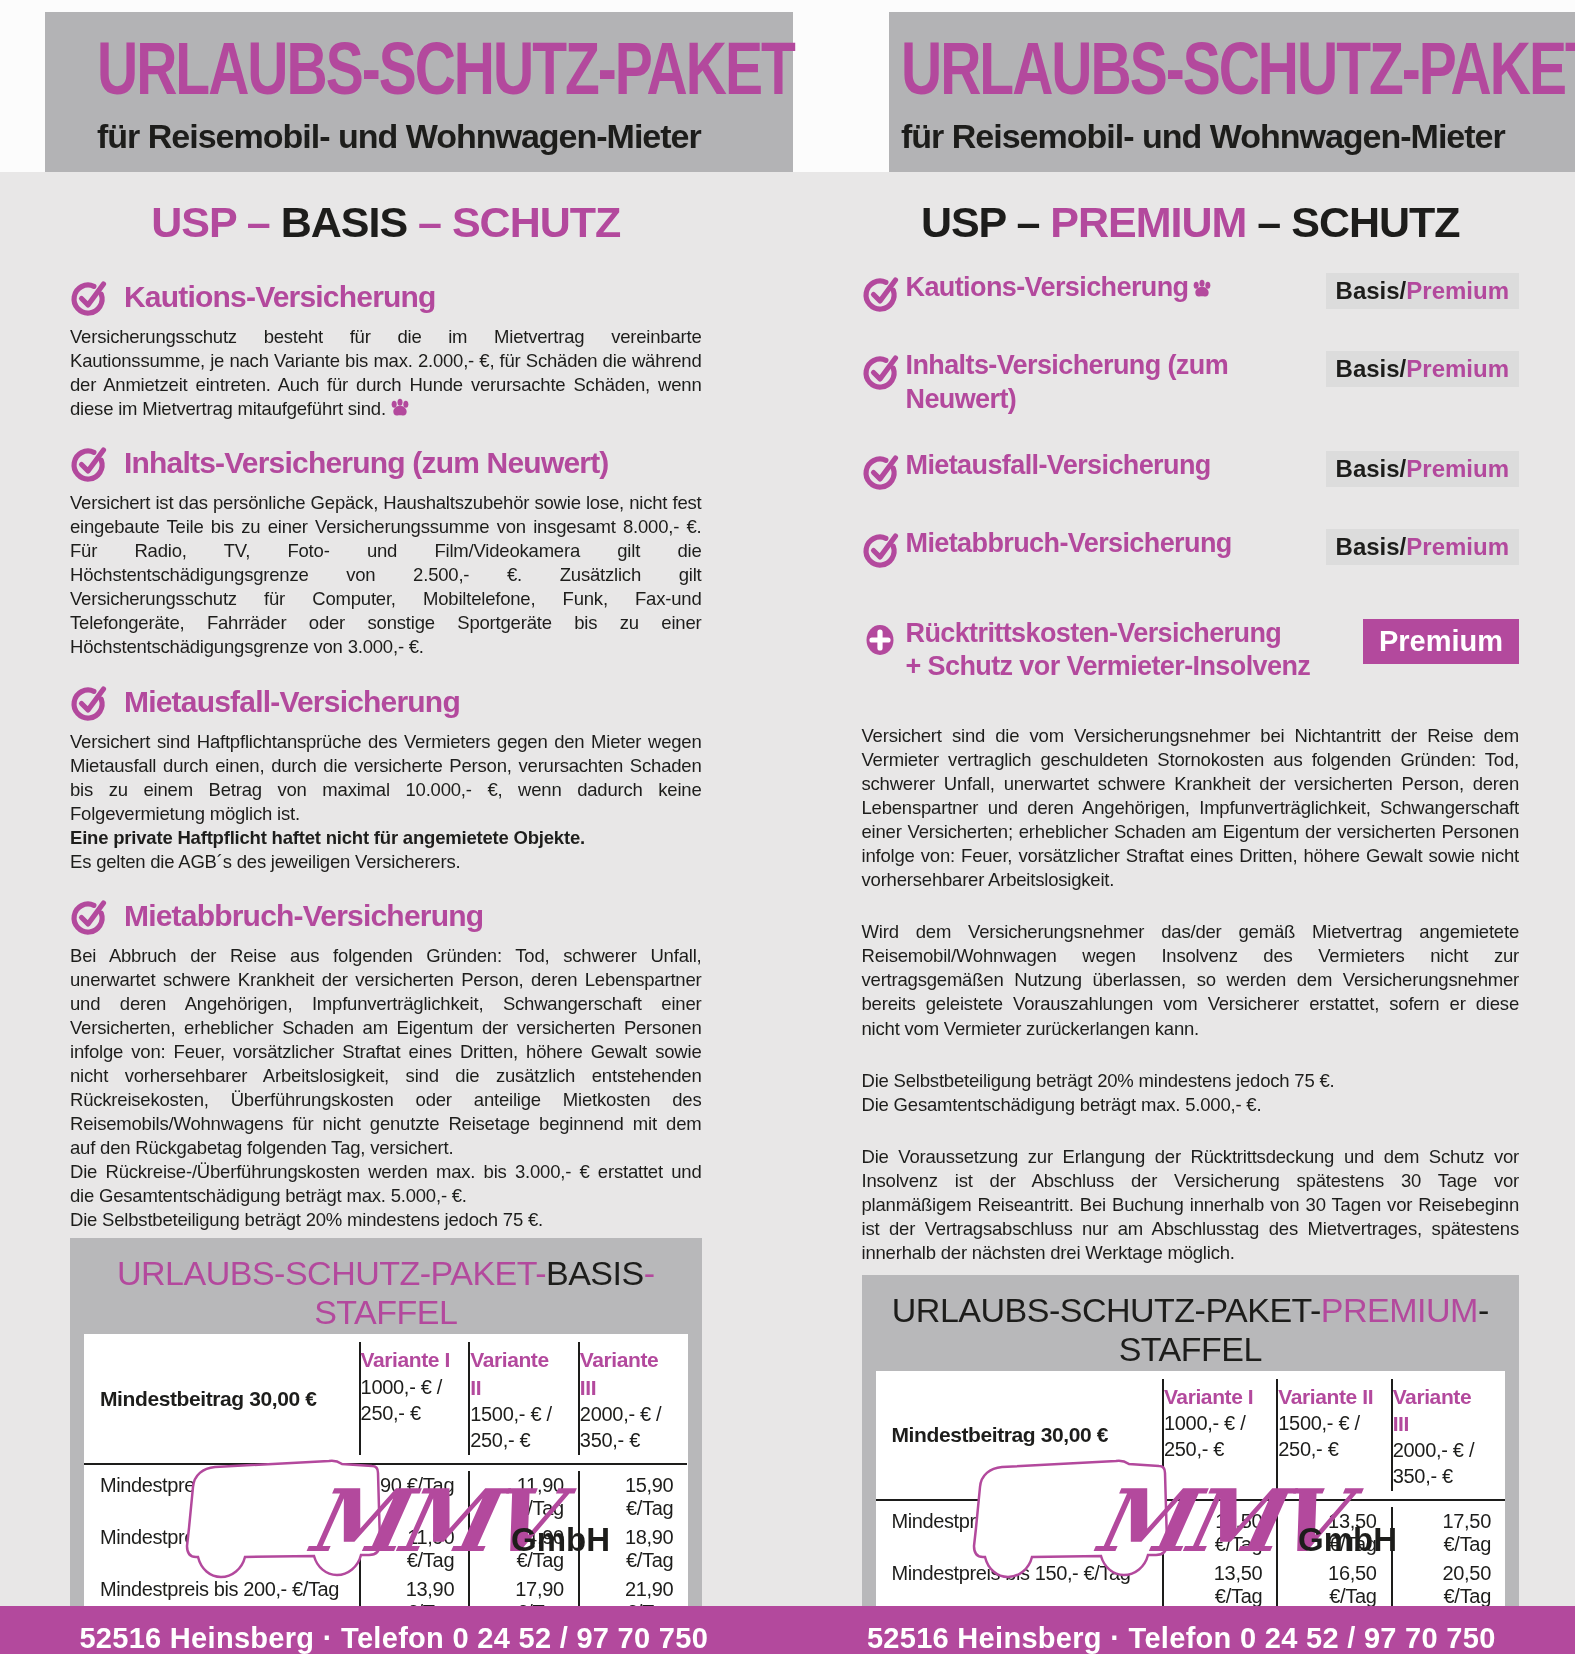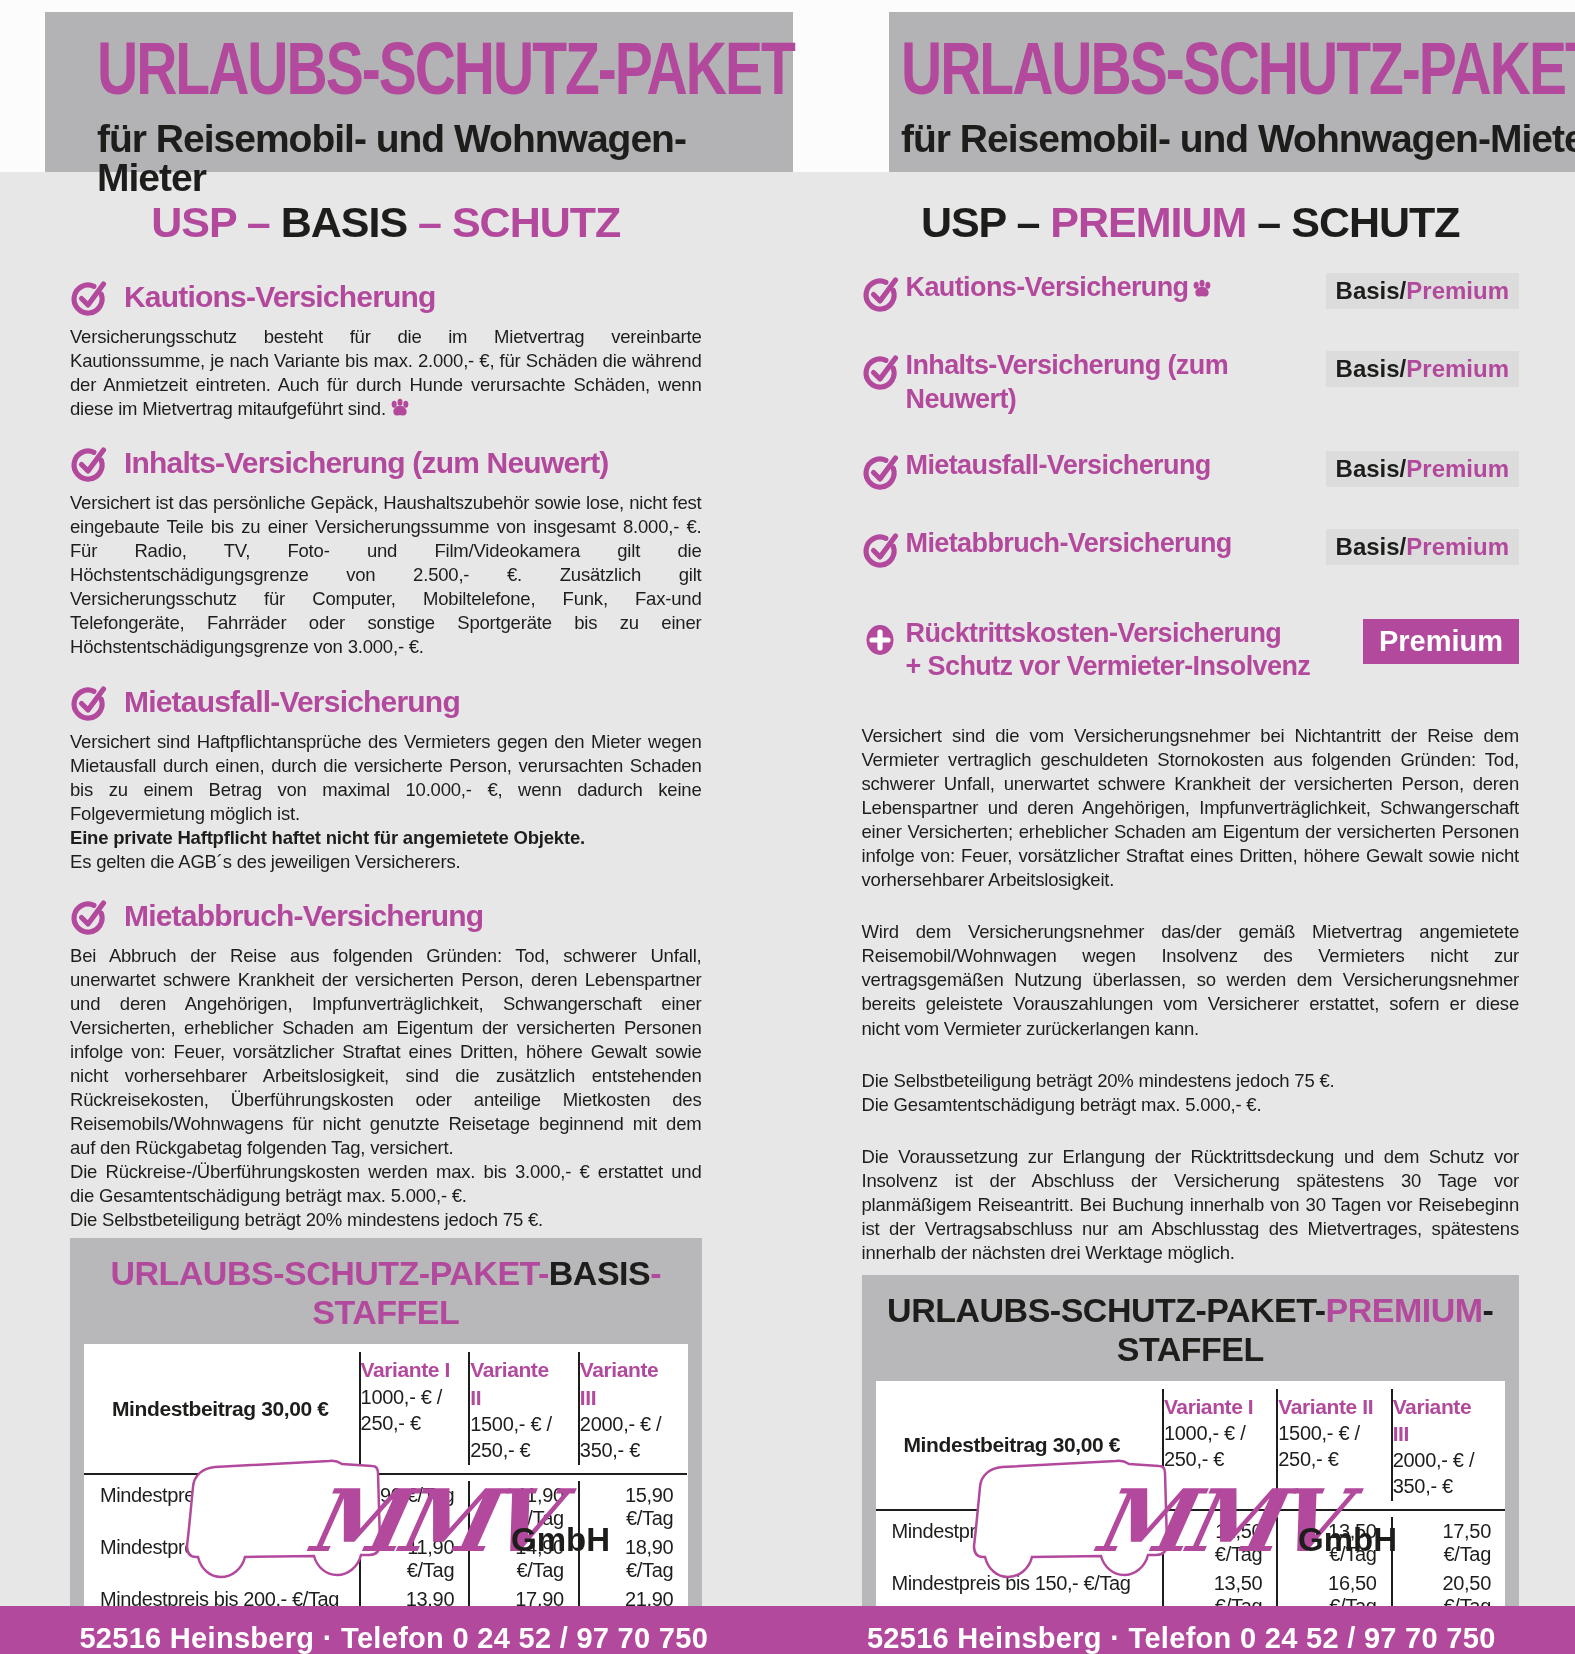--- a/index.html
+++ b/index.html
@@ -14,21 +14,21 @@
   body{width:1575px;height:1654px;font-family:"Liberation Sans",sans-serif;color:var(--ink);}
   .page{position:relative;width:1575px;height:1654px;background:var(--pagebg);overflow:hidden;}
 
   
   .headers{position:absolute;top:0;left:0;width:100%;height:172px;background:#fcfcfc;z-index:1;}
   .band{position:absolute;top:12px;height:160px;background:var(--band);margin-left:37px;}
   .band-left{left:8px;width:748px;padding:20px 0 0 52px;}
   .band-right{left:852px;width:715px;padding:20px 0 0 12px;}
   .main-title{display:inline-block;font-size:57px;font-weight:bold;color:var(--mag);
     letter-spacing:-2px;line-height:1;transform:scaleY(1.30);transform-origin:left top;white-space:nowrap;}
-  .subtitle{margin-top:30px;font-size:39px;font-weight:bold;color:var(--ink);letter-spacing:-1px;line-height:1;}
+  .subtitle{margin-top:30px;font-size:34px;font-weight:bold;color:var(--ink);letter-spacing:-1px;line-height:1;}
 
   
   .columns{position:absolute;top:172px;left:0;width:1575px;height:1482px;display:flex;z-index:0;}
   .panel{width:50%;position:relative;display:flex;flex-direction:column;padding-bottom:224px;overflow:hidden;}
   .content-l{padding:0 86px 0 70px;display:flex;flex-direction:column;}
   .content-r{padding:0 56px 0 74px;display:flex;flex-direction:column;}
 
   .usp-heading{text-align:center;font-size:43px;font-weight:bold;letter-spacing:-1px;margin:26px 0 14px;}
   .usp-heading .mag{color:var(--mag);}
   .usp-heading .blk{color:var(--ink);}
@@ -46,26 +46,26 @@
   .item-label{font-size:27px;font-weight:bold;color:var(--mag);letter-spacing:-0.6px;line-height:1.25;}
   .item-spacer{flex:1;}
   .badge{background:var(--badgebg);font-size:24px;font-weight:bold;padding:4px 10px;white-space:nowrap;margin-top:2px;}
   .badge .mag{color:var(--mag);}
   .badge-premium{background:var(--mag);color:#fff;font-size:29px;font-weight:bold;padding:6px 16px;white-space:nowrap;margin-top:2px;}
   .r-paras .body-p{margin-bottom:10px;}
   .r-paras .gap{height:18px;}
 
   
   .table-wrap{margin-top:auto;background:var(--tblgray);padding:8px 14px 14px;}
-  .table-title{font-size:34px;font-weight:bold;letter-spacing:-0.5px;text-align:center;padding:8px 0 12px;}
+  .table-title{font-size:34px;font-weight:normal;letter-spacing:-0.5px;text-align:center;padding:8px 0 2px;}
   .table-title .mag{color:var(--mag);}
   .table-title .blk{color:var(--ink);}
   .tbl{background:#fff;padding:8px 0 12px;display:grid;grid-template-columns:45.5% 18.17% 18.17% 18.16%;}
   .vl{border-left:2px solid var(--ink);}
-  .row-header{font-size:21px;font-weight:bold;align-self:center;padding-left:28px;letter-spacing:-0.4px;}
+  .row-header{font-size:21px;font-weight:bold;align-self:center;padding-left:16px;letter-spacing:-0.4px;}
   .col-head{text-align:left;padding:4px 14px 2px 0;line-height:1.3;}
   .vname{color:var(--mag);font-weight:bold;font-size:21px;letter-spacing:-0.4px;}
   .vsub{font-size:20px;letter-spacing:-0.3px;}
   .hline{grid-column:1/-1;border-top:2px solid var(--ink);margin-top:8px;padding-top:6px;}
   .cell-label{font-size:20px;padding:3px 0 3px 16px;letter-spacing:-0.4px;}
   .cell-val{font-size:20px;text-align:right;padding:3px 14px 3px 0;letter-spacing:-0.3px;}
 
   
   .logo{position:absolute;bottom:66px;left:50%;transform:translateX(-50%);}
   .footer-bar{position:absolute;left:0;bottom:0;width:100%;height:48px;background:var(--mag);display:flex;z-index:2;}

